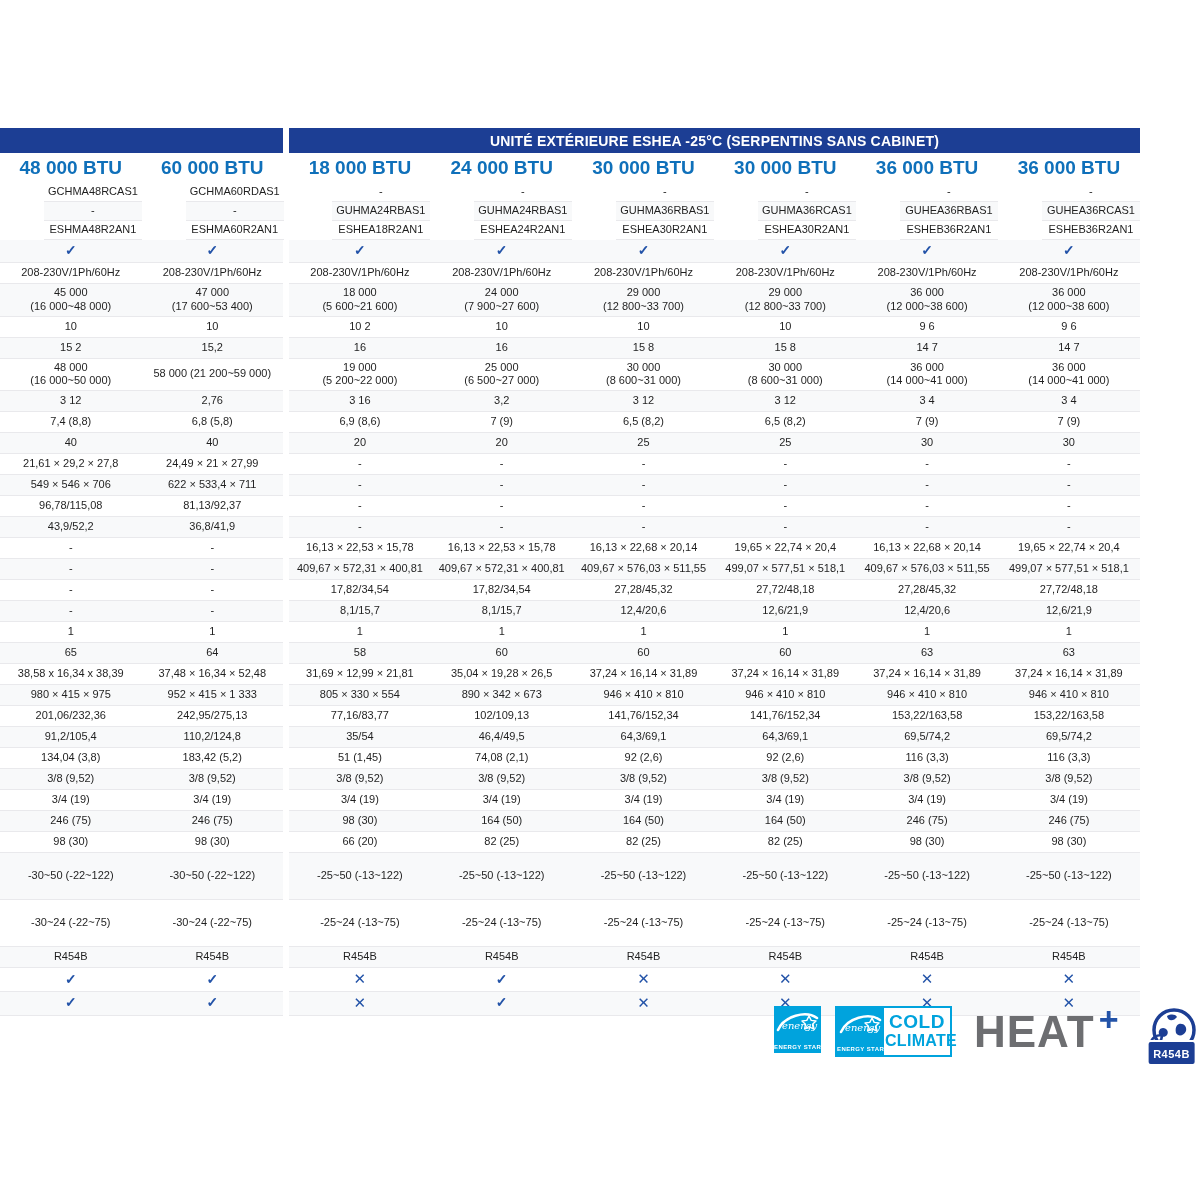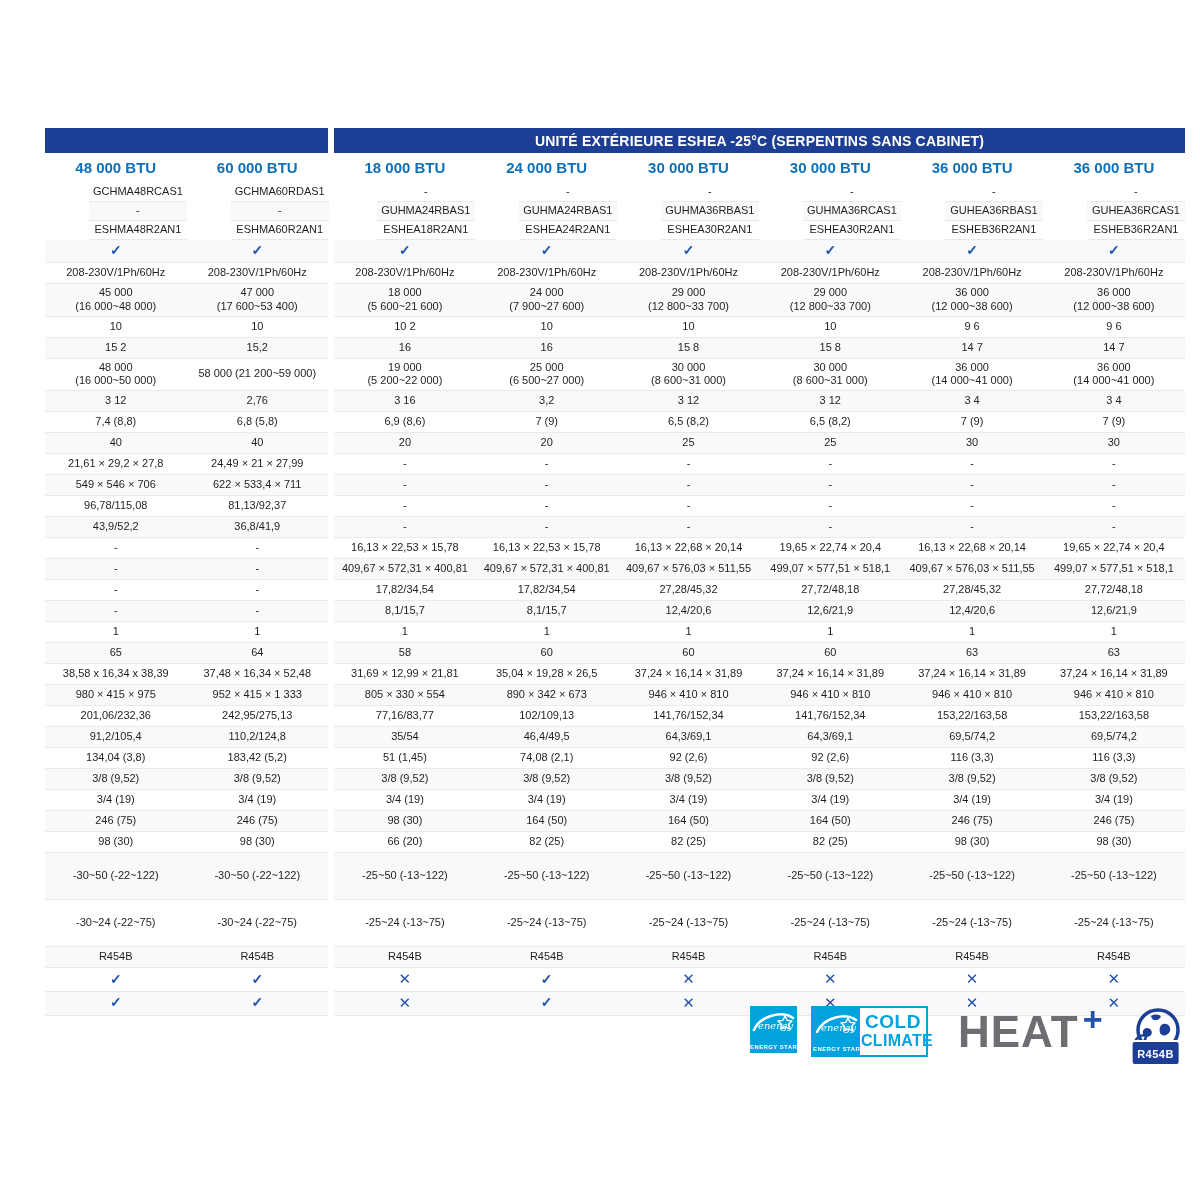--- a/index.html
+++ b/index.html
@@ -1,62 +1,62 @@
 <!DOCTYPE html>
 <html><head>
 <meta charset="utf-8">
 <style>
   html,body{margin:0;padding:0;background:#ffffff;}
   .page{position:relative;width:1200px;height:1200px;background:#ffffff;overflow:hidden;
         font-family:"Liberation Sans",sans-serif;color:#1f1f1f;}
-  .table-wrap{position:absolute;top:128px;left:0;width:1140px;padding-left:45px;}
+  .table-wrap{position:absolute;top:128px;left:0;width:1140px;}
 
   
   .header-row{display:flex;height:25px;}
   .hdr{background:#1c3e94;height:25px;}
   .hdr-left{width:283px;}
   .hdr-gap{width:6px;background:#ffffff;}
   .hdr-right{width:851px;display:flex;align-items:center;justify-content:center;}
   .hdr-right span{color:#ffffff;font-weight:bold;font-size:14px;letter-spacing:.2px;
                   font-stretch:condensed;white-space:nowrap;}
 
   
   .trow{display:flex;align-items:stretch;}
   .cell{box-sizing:border-box;display:flex;align-items:center;justify-content:center;
         text-align:center;border-bottom:1px solid #e9e9ec;background:#ffffff;
         font-size:11px;line-height:1.25;white-space:pre-line;padding:2px 1px;}
   .trow.alt .cell{background:#f8f9fa;}
   .cell.c-left{width:141.5px;}
   .cell.c-right{width:141.8px;}
   .spacer{width:6px;background:#ffffff;}
 
-  .btu-row .cell{height:30px;border-bottom:none;color:#0f70ba;font-weight:bold;font-size:15px;}
+  .btu-row .cell{height:30px;border-bottom:none;color:#0f70ba;font-weight:bold;font-size:19px;}
   .kind-model .cell{min-height:19px;margin-left:44px;}
   .kind-std .cell{min-height:21px;}
   .kind-cap .cell{min-height:31px;}
   .kind-temp .cell{min-height:47px;}
   .kind-marks .cell{min-height:23px;}
 
   .mark-check{color:#2353a8;font-weight:bold;font-size:14px;}
   .mark-x{color:#2353a8;font-weight:bold;font-size:15px;font-family:"DejaVu Sans",sans-serif;}
 
   
-  .logos{position:absolute;top:1006px;left:750px;display:flex;align-items:flex-start;}
+  .logos{position:absolute;top:1006px;left:774px;display:flex;align-items:flex-start;}
   .es-box{width:47px;height:47px;background:#00a3dd;position:relative;display:flex;
           flex-direction:column;justify-content:flex-end;overflow:hidden;}
   .es-box svg{position:absolute;top:2px;left:2px;}
   .es-label{position:relative;color:#ffffff;font-size:6px;font-weight:bold;text-align:center;
             letter-spacing:.4px;padding-bottom:3px;white-space:nowrap;}
   .cold-wrap{display:flex;margin-left:14px;border:2px solid #00a3dd;}
   .cold-wrap .es-box{border:none;}
   .cold-panel{width:66px;background:#ffffff;display:flex;flex-direction:column;
               align-items:center;justify-content:center;}
   .cold-word{color:#00a3dd;font-weight:bold;font-size:19px;letter-spacing:.5px;line-height:1;}
   .climate-word{color:#00a3dd;font-weight:bold;font-size:16px;letter-spacing:.3px;line-height:1.3;margin-left:8px;}
-  .heat-logo{margin-left:30px;position:relative;margin-top:4px;}
+  .heat-logo{margin-left:22px;position:relative;margin-top:4px;}
   .heat-word{color:#6d6e71;font-weight:bold;font-size:44px;line-height:1;letter-spacing:1px;
              font-stretch:condensed;}
   .heat-plus{position:absolute;top:-10px;right:-24px;color:#2353a8;font-weight:bold;font-size:34px;}
   .globe-logo{margin-left:48px;position:relative;width:58px;height:60px;}
   .globe-badge{position:absolute;left:50%;transform:translateX(-50%);bottom:0;background:#1c3e94;
                border-radius:4px;padding:2px 5px;border:2px solid #ffffff;}
   .globe-badge span{color:#ffffff;font-weight:bold;font-size:11px;letter-spacing:.5px;}
 </style>
 </head>
 <body>

